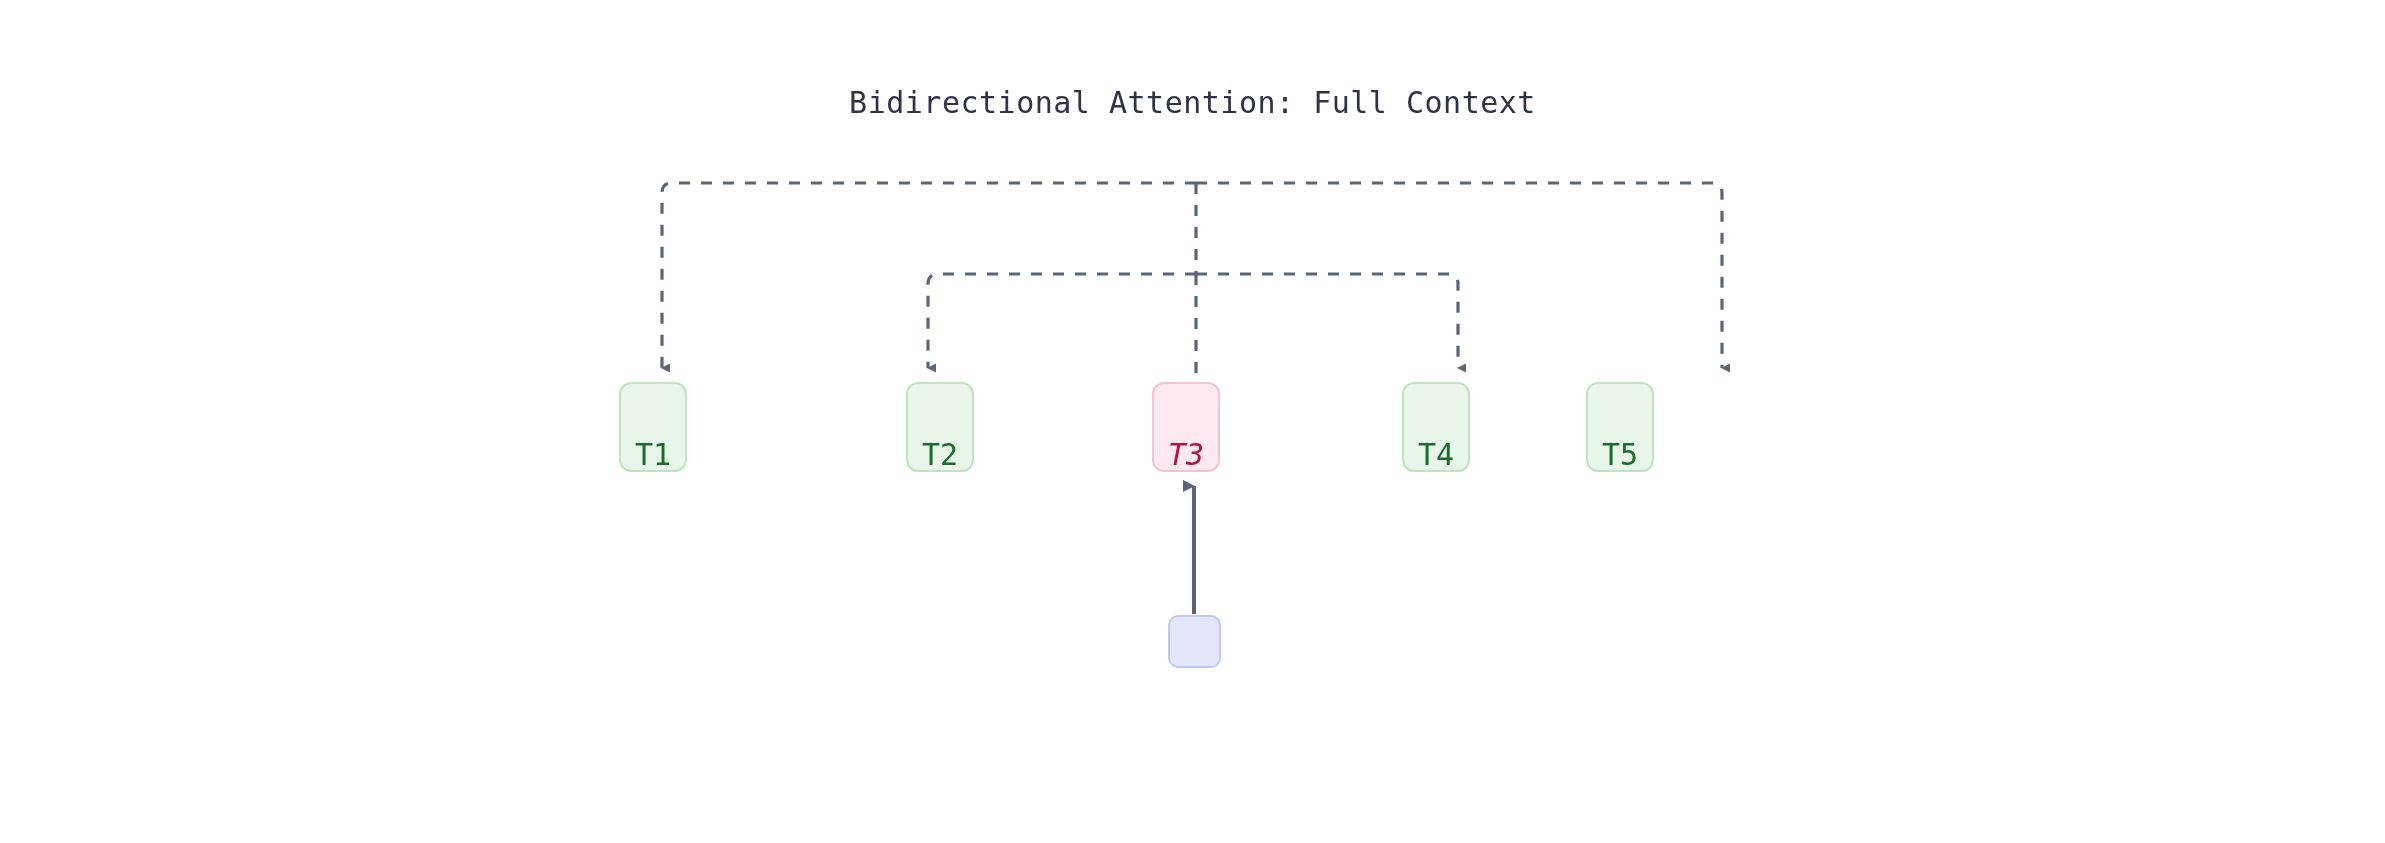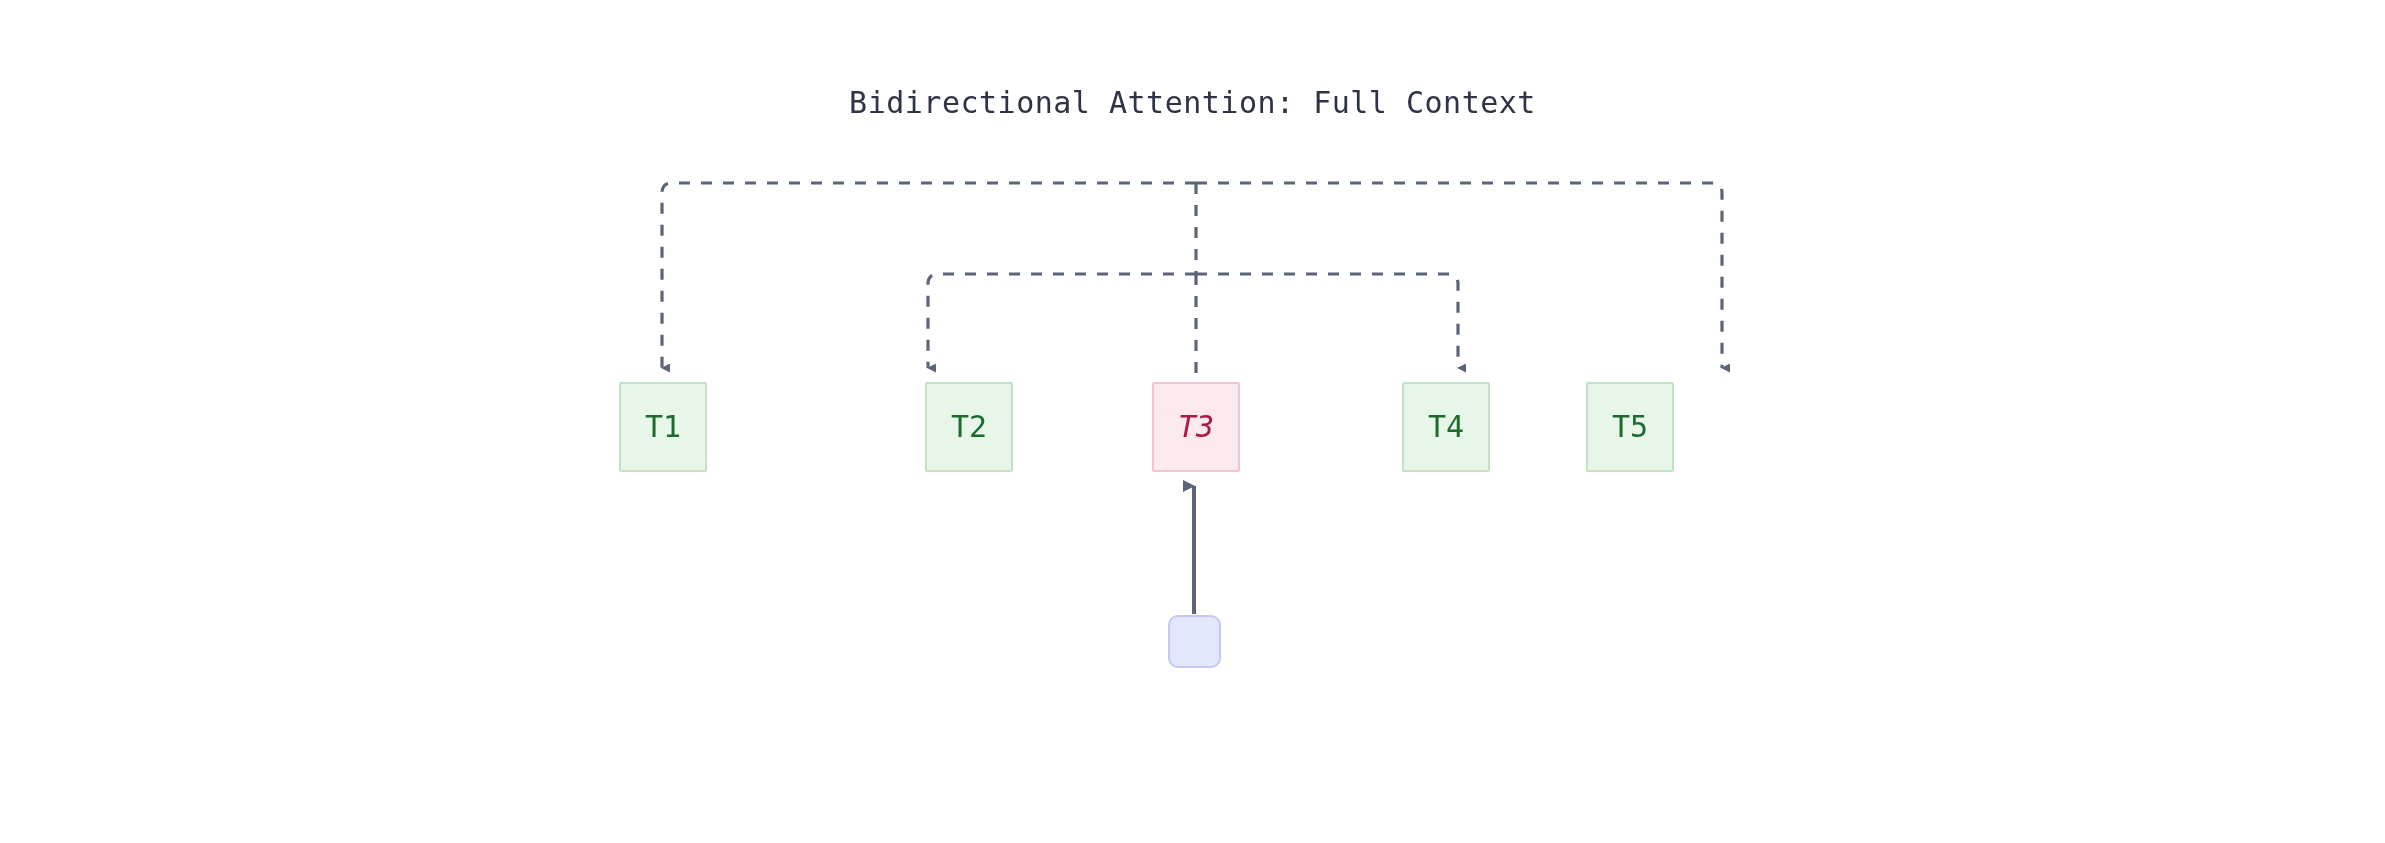--- a/index.html
+++ b/index.html
@@ -44,28 +44,28 @@
     top: 710px;
     width: 2385px;
     text-align: center;
     font-size: 27px;
     letter-spacing: 0.3px;
     color: #2e3345;
     white-space: pre;
   }
   .token-box {
     position: absolute;
-    width: 88px;
+    width: 68px;
     height: 90px;
-    border-radius: 2px;
+    border-radius: 12px;
     border-style: solid;
     border-width: 2px;
     box-sizing: border-box;
     display: flex;
-    align-items: center;
+    align-items: flex-end;
     justify-content: center;
     font-size: 30px;
     line-height: 1;
     top: 382px;
   }
   .token-box.ctx {
     background: #e7f6e9;
     border-color: #bfe3c4;
     color: #1c6b2c;
   }
@@ -112,21 +112,21 @@
       <path d="M1196,183 L1196,274"></path>
       <path d="M1196,274 L1196,382"></path>
     </g>
 
     <path d="M1194,614 L1194,486" fill="none" stroke="#5c6478" stroke-width="4" marker-end="url(#arrowUp)"></path>
   </svg>
 
   <div class="token-box ctx" style="left:619px">
     <span>T1</span>
   </div>
-  <div class="token-box ctx" style="left:925px">
+  <div class="token-box ctx" style="left:906px">
     <span>T2</span>
   </div>
   <div class="token-box focus" style="left:1152px">
     <span>T3</span>
   </div>
   <div class="token-box ctx" style="left:1402px">
     <span>T4</span>
   </div>
   <div class="token-box ctx" style="left:1586px">
     <span>T5</span>

